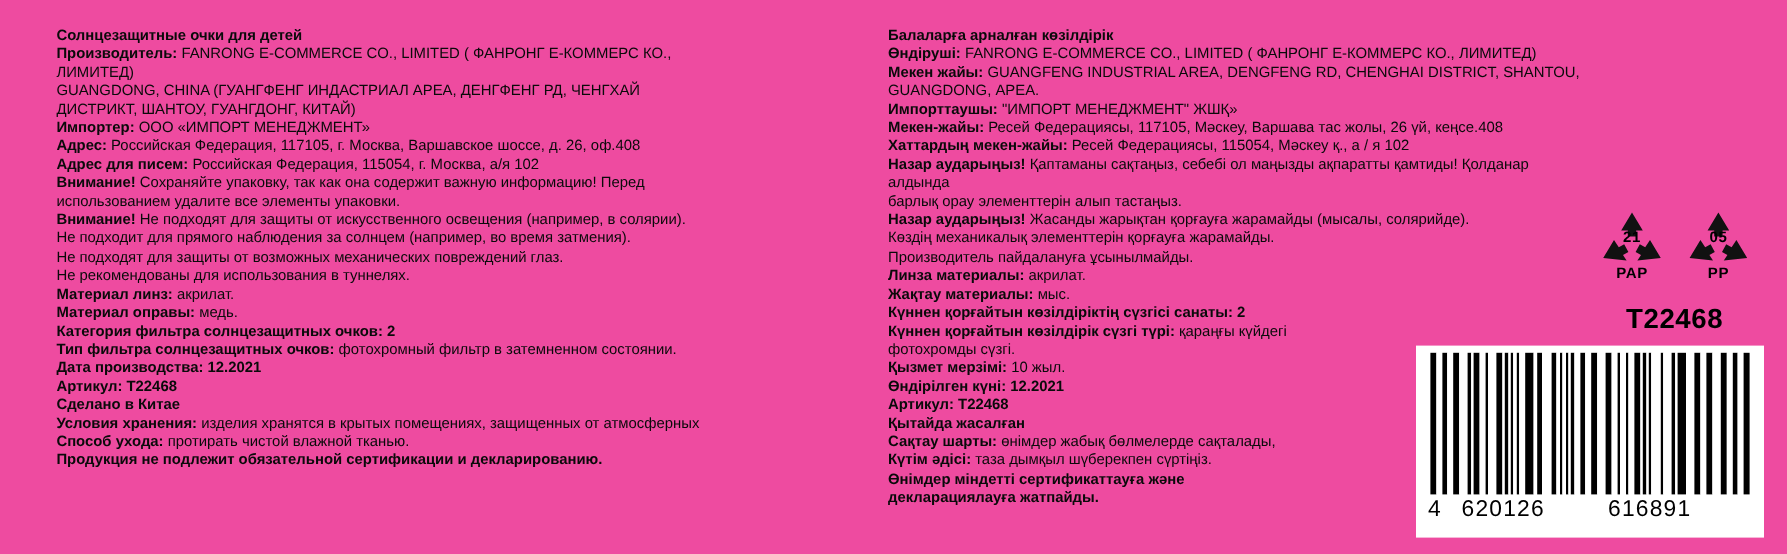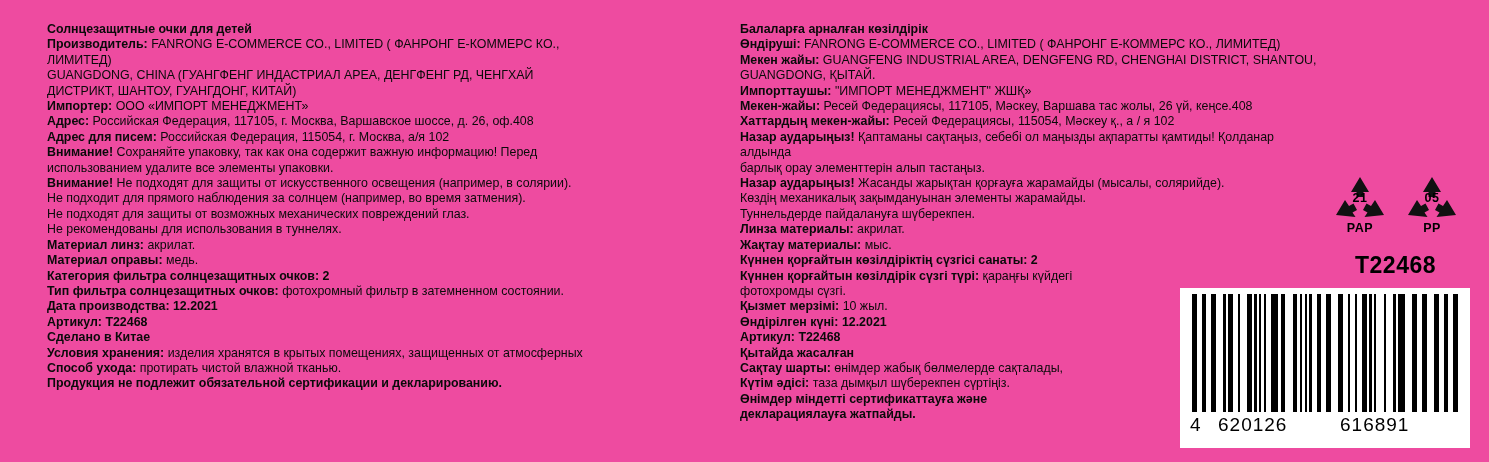--- a/index.html
+++ b/index.html
@@ -149,29 +149,29 @@
       <p class="line"><span class="b">Артикул: T22468</span></p>
       <p class="line"><span class="b">Сделано в Китае</span></p>
       <p class="line"><span class="b">Условия хранения:</span><span> изделия хранятся в крытых помещениях, защищенных от атмосферных</span></p>
       <p class="line"><span class="b">Способ ухода:</span><span> протирать чистой влажной тканью.</span></p>
       <p class="line"><span class="b">Продукция не подлежит обязательной сертификации и декларированию.</span></p>
     </div>
   <div class="col col-right">
       <p class="line"><span class="b">Балаларға арналған көзілдірік</span></p>
       <p class="line"><span class="b">Өндіруші:</span><span> FANRONG E-COMMERCE CO., LIMITED ( ФАНРОНГ Е-КОММЕРС КО., ЛИМИТЕД)</span></p>
       <p class="line"><span class="b">Мекен жайы:</span><span> GUANGFENG INDUSTRIAL AREA, DENGFENG RD, CHENGHAI DISTRICT, SHANTOU,</span></p>
-      <p class="line"><span>GUANGDONG, ҚЫТАЙ.</span></p>
+      <p class="line"><span>GUANGDONG, АРЕА.</span></p>
       <p class="line"><span class="b">Импорттаушы:</span><span> "ИМПОРТ МЕНЕДЖМЕНТ" ЖШҚ»</span></p>
       <p class="line"><span class="b">Мекен-жайы:</span><span> Ресей Федерациясы, 117105, Мәскеу, Варшава тас жолы, 26 үй, кеңсе.408</span></p>
       <p class="line"><span class="b">Хаттардың мекен-жайы:</span><span> Ресей Федерациясы, 115054, Мәскеу қ., а / я 102</span></p>
       <p class="line"><span class="b">Назар аударыңыз!</span><span> Қаптаманы сақтаңыз, себебі ол маңызды ақпаратты қамтиды! Қолданар алдында</span></p>
       <p class="line"><span>барлық орау элементтерін алып тастаңыз.</span></p>
       <p class="line"><span class="b">Назар аударыңыз!</span><span> Жасанды жарықтан қорғауға жарамайды (мысалы, солярийде).</span></p>
-      <p class="line"><span>Көздің механикалық зақымдануынан элементы жарамайды.</span></p>
-      <p class="line"><span>Туннельдерде пайдалануға шүберекпен.</span></p>
+      <p class="line"><span>Көздің механикалық элементтерін қорғауға жарамайды.</span></p>
+      <p class="line"><span>Производитель пайдалануға ұсынылмайды.</span></p>
       <p class="line"><span class="b">Линза материалы:</span><span> акрилат.</span></p>
       <p class="line"><span class="b">Жақтау материалы:</span><span> мыс.</span></p>
       <p class="line"><span class="b">Күннен қорғайтын көзілдіріктің сүзгісі санаты: 2</span></p>
       <p class="line"><span class="b">Күннен қорғайтын көзілдірік сүзгі түрі:</span><span> қараңғы күйдегі</span></p>
       <p class="line"><span>фотохромды сүзгі.</span></p>
       <p class="line"><span class="b">Қызмет мерзімі:</span><span> 10 жыл.</span></p>
       <p class="line"><span class="b">Өндірілген күні: 12.2021</span></p>
       <p class="line"><span class="b">Артикул: T22468</span></p>
       <p class="line"><span class="b">Қытайда жасалған</span></p>
       <p class="line"><span class="b">Сақтау шарты:</span><span> өнімдер жабық бөлмелерде сақталады,</span></p>

